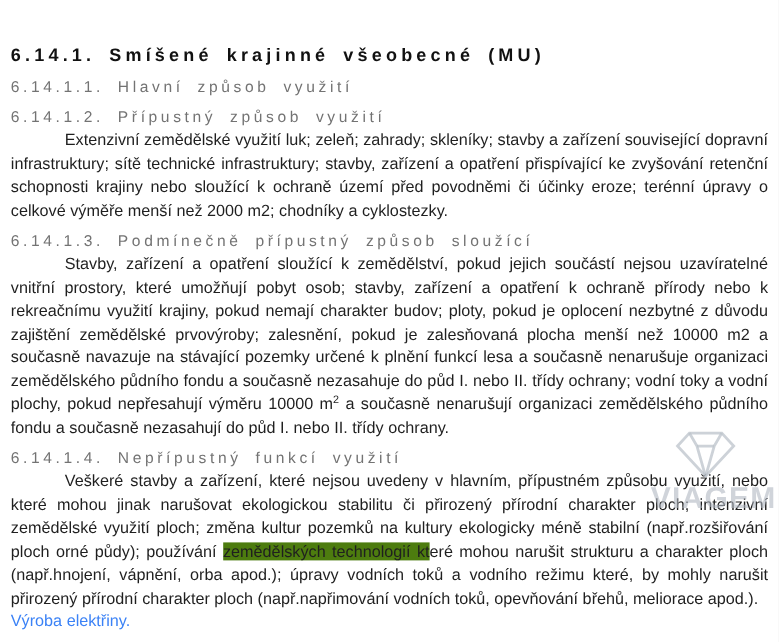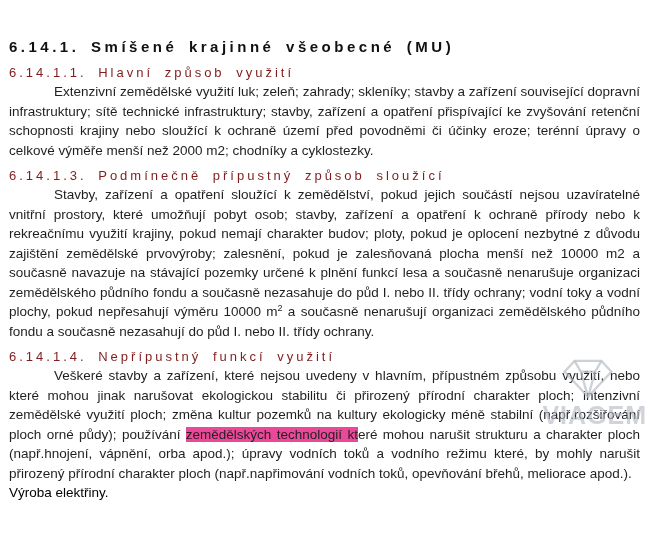--- a/index.html
+++ b/index.html
@@ -31,40 +31,40 @@
     color:#111;
     white-space:nowrap;
   }
   .sub-heading{
     margin:7px 0 0 0;
     font-size:13px;
     font-weight:400;
     letter-spacing:3px;
     word-spacing:5px;
     line-height:18px;
-    color:#7f1d1d;
+    color:#737373;
     white-space:nowrap;
   }
   .body-para{
     margin:0;
     font-size:13.5px;
     line-height:19.5px;
     text-align:justify;
     text-indent:45px;
     color:#1f1f1f;
   }
   .closing-para{
     margin:0;
     font-size:13.5px;
     line-height:19.5px;
     text-indent:0;
-    color:#000000;
+    color:#3b82f6;
   }
   .hl{
-    background:#ec4899;
+    background:#4d7c0f;
   }
   sup.sq{
     font-size:9px;
     line-height:0;
     vertical-align:super;
   }
   .watermark{
     position:absolute;
     top:356px;
     right:2px;
@@ -91,20 +91,21 @@
 <body>
 
 <div class="page">
 
   <div class="content">
 
     <h1 class="main-heading">6.14.1. Smíšené krajinné všeobecné (MU)</h1>
 
     <h2 class="sub-heading">6.14.1.1. Hlavní způsob využití</h2>
 
+    <h2 class="sub-heading">6.14.1.2. Přípustný způsob využití</h2>
     <p class="body-para">Extenzivní zemědělské využití luk; zeleň; zahrady; skleníky; stavby a zařízení související dopravní infrastruktury; sítě technické infrastruktury; stavby, zařízení a opatření přispívající ke zvyšování retenční schopnosti krajiny nebo sloužící k ochraně území před povodněmi či účinky eroze; terénní úpravy o celkové výměře menší než 2000 m2; chodníky a cyklostezky.</p>
 
     <h2 class="sub-heading">6.14.1.3. Podmínečně přípustný způsob sloužící</h2>
     <p class="body-para"><span>Stavby, zařízení a opatření sloužící k zemědělství, pokud jejich součástí nejsou uzavíratelné vnitřní prostory, které umožňují pobyt osob; stavby, zařízení a opatření k ochraně přírody nebo k rekreačnímu využití krajiny, pokud nemají charakter budov; ploty, pokud je oplocení nezbytné z důvodu zajištění zemědělské prvovýroby; zalesnění, pokud je zalesňovaná plocha menší než 10000 m2 a současně navazuje na stávající pozemky určené k plnění funkcí lesa a současně nenarušuje organizaci zemědělského půdního fondu a současně nezasahuje do půd I. nebo II. třídy ochrany; vodní toky a vodní plochy, pokud nepřesahují výměru 10000 m</span><sup class="sq">2</sup><span> a současně nenarušují organizaci zemědělského půdního fondu a současně nezasahují do půd I. nebo II. třídy ochrany.</span></p>
 
     <h2 class="sub-heading">6.14.1.4. Nepřípustný funkcí využití</h2>
     <p class="body-para"><span>Veškeré stavby a zařízení, které nejsou uvedeny v hlavním, přípustném způsobu využití, nebo které mohou jinak narušovat ekologickou stabilitu či přirozený přírodní charakter ploch; intenzivní zemědělské využití ploch; změna kultur pozemků na kultury ekologicky méně stabilní (např.rozšiřování ploch orné půdy); používání </span><span class="hl">zemědělských technologií kt</span><span>eré mohou narušit strukturu a charakter ploch (např.hnojení, vápnění, orba apod.); úpravy vodních toků a vodního režimu které, by mohly narušit přirozený přírodní charakter ploch (např.napřimování vodních toků, opevňování břehů, meliorace apod.).</span></p>
 
     <p class="closing-para">Výroba elektřiny.</p>
 

